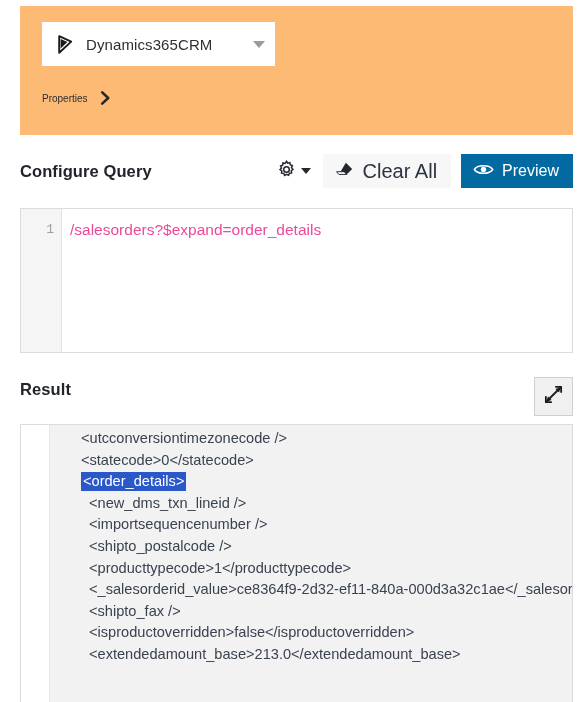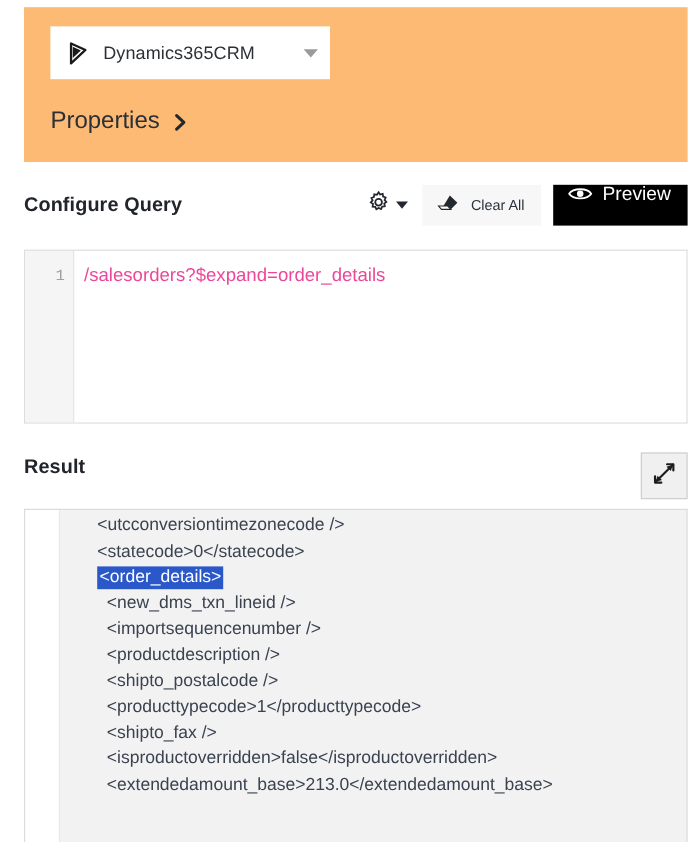--- a/index.html
+++ b/index.html
@@ -71,21 +71,21 @@
 
   .properties-row {
     position: absolute;
     left: 22px;
     top: 84px;
     display: flex;
     align-items: center;
     cursor: pointer;
   }
   .properties-label {
-    font-size: 20px;
+    font-size: 10px;
     color: #2b2f36;
   }
   .chevron-right {
     margin-left: 11px;
     display: flex;
     align-items: center;
   }
 
   
   .section {
@@ -127,32 +127,32 @@
 
   .btn-clear {
     display: flex;
     align-items: center;
     gap: 9px;
     height: 34px;
     padding: 0 14px 0 12px;
     background: #f7f7f7;
     border: none;
     cursor: pointer;
-    font-size: 12px;
+    font-size: 20px;
     color: #2b3440;
     font-family: "Liberation Sans", sans-serif;
   }
 
   .btn-preview {
     display: flex;
-    align-items: flex-start;
+    align-items: center;
     gap: 8px;
     height: 34px;
     padding: 0 14px 0 12px;
-    background: #000000;
+    background: #0369a1;
     border: none;
     cursor: pointer;
     font-size: 16px;
     color: #ffffff;
     font-family: "Liberation Sans", sans-serif;
   }
 
   
   .editor {
     position: absolute;
@@ -361,22 +361,22 @@
   </div>
 
   <div class="result-panel">
     <div class="result-gutter"></div>
     <div class="result-scroll" id="xml-output">
         <div class="xml-line indent-1">&lt;utcconversiontimezonecode /&gt;</div>
         <div class="xml-line indent-1">&lt;statecode&gt;0&lt;/statecode&gt;</div>
         <div class="xml-line indent-1"><span class="hl">&lt;order_details&gt;</span></div>
         <div class="xml-line indent-2">&lt;new_dms_txn_lineid /&gt;</div>
         <div class="xml-line indent-2">&lt;importsequencenumber /&gt;</div>
-        <div class="xml-line indent-2">&lt;productdescription /&gt;</div>
         <div class="xml-line indent-2">&lt;shipto_postalcode /&gt;</div>
         <div class="xml-line indent-2">&lt;producttypecode&gt;1&lt;/producttypecode&gt;</div>
+        <div class="xml-line indent-2">&lt;_salesorderid_value&gt;ce8364f9-2d32-ef11-840a-000d3a32c1ae&lt;/_salesor</div>
         <div class="xml-line indent-2">&lt;shipto_fax /&gt;</div>
         <div class="xml-line indent-2">&lt;isproductoverridden&gt;false&lt;/isproductoverridden&gt;</div>
         <div class="xml-line indent-2">&lt;extendedamount_base&gt;213.0&lt;/extendedamount_base&gt;</div>
       </div>
   </div>
 
 </div>
 
 </body></html>

